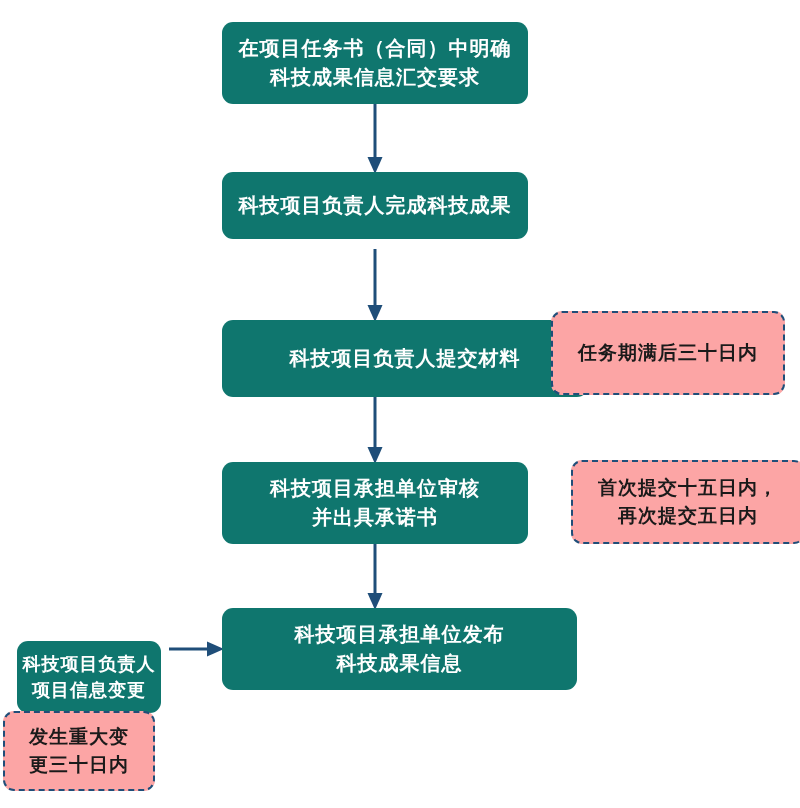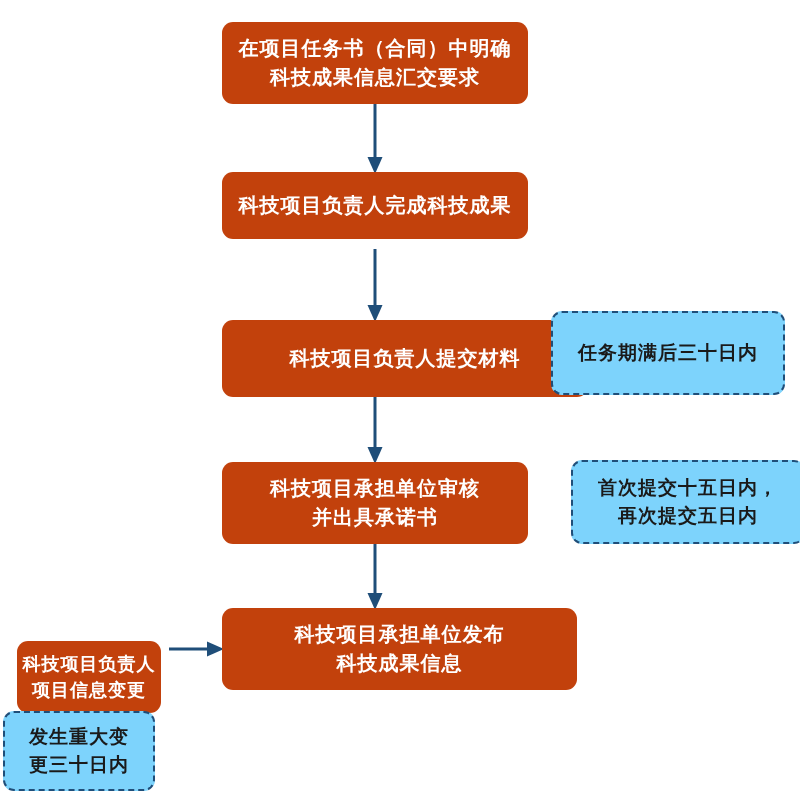--- a/index.html
+++ b/index.html
@@ -20,27 +20,27 @@
   .node {
     position: absolute;
     box-sizing: border-box;
     display: flex;
     align-items: center;
     justify-content: center;
     text-align: center;
     border-radius: 11px;
   }
   .node.process {
-    background: #c2410c;
+    background: #0f766e;
     color: #ffffff;
     font-weight: bold;
     letter-spacing: 1px;
   }
   .node.note {
-    background: #7dd3fc;
+    background: #fca5a5;
     color: #1a1a1a;
     border: 2.5px dashed #1f4e79;
     font-weight: bold;
     letter-spacing: 1px;
   }
   .node .label {
     display: block;
     line-height: 1.45;
     white-space: pre-line;
   }

